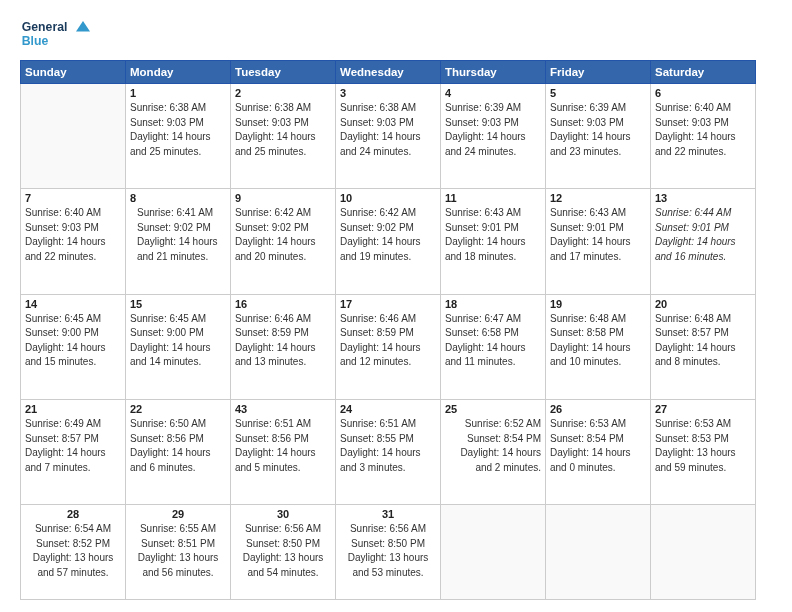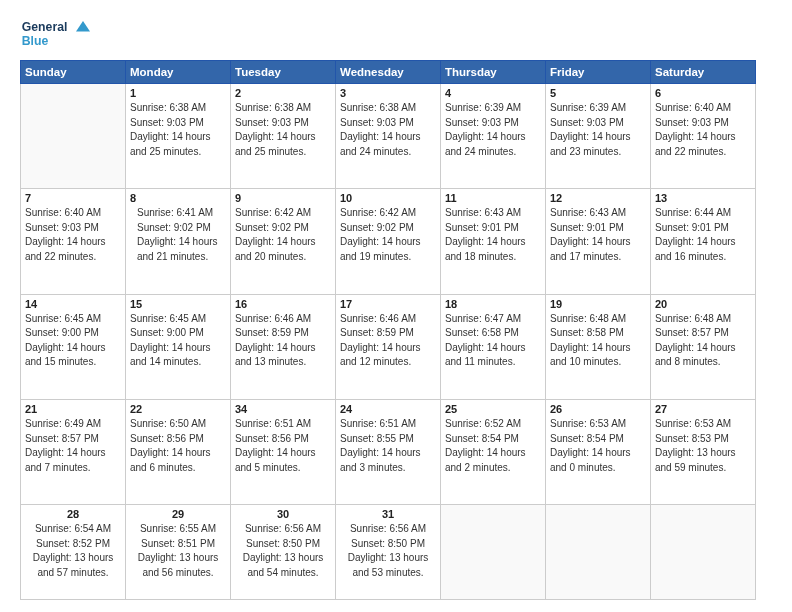--- a/index.html
+++ b/index.html
@@ -199,21 +199,21 @@
           </td>
           <td>
             <span class="day-num">12</span>
             <div class="day-info" style="white-space: pre-line;">Sunrise: 6:43 AM
 Sunset: 9:01 PM
 Daylight: 14 hours
 and 17 minutes.</div>
           </td>
           <td>
             <span class="day-num">13</span>
-            <div class="day-info" style="white-space: pre-line;">Sunrise: 6:44 AM
+            <div class="day-info" style="white-space: pre-line; font-style: italic;">Sunrise: 6:44 AM
 Sunset: 9:01 PM
 Daylight: 14 hours
 and 16 minutes.</div>
           </td>
         </tr>
         <tr>
           <td>
             <span class="day-num">14</span>
             <div class="day-info" style="white-space: pre-line;">Sunrise: 6:45 AM
 Sunset: 9:00 PM
@@ -272,36 +272,36 @@
 and 7 minutes.</div>
           </td>
           <td>
             <span class="day-num">22</span>
             <div class="day-info" style="white-space: pre-line;">Sunrise: 6:50 AM
 Sunset: 8:56 PM
 Daylight: 14 hours
 and 6 minutes.</div>
           </td>
           <td>
-            <span class="day-num">34</span>
+            <span class="day-num">43</span>
             <div class="day-info" style="white-space: pre-line;">Sunrise: 6:51 AM
 Sunset: 8:56 PM
 Daylight: 14 hours
 and 5 minutes.</div>
           </td>
           <td>
             <span class="day-num">24</span>
             <div class="day-info" style="white-space: pre-line;">Sunrise: 6:51 AM
 Sunset: 8:55 PM
 Daylight: 14 hours
 and 3 minutes.</div>
           </td>
           <td>
             <span class="day-num">25</span>
-            <div class="day-info" style="white-space: pre-line;">Sunrise: 6:52 AM
+            <div class="day-info" style="white-space: pre-line; text-align: right;">Sunrise: 6:52 AM
 Sunset: 8:54 PM
 Daylight: 14 hours
 and 2 minutes.</div>
           </td>
           <td>
             <span class="day-num">26</span>
             <div class="day-info" style="white-space: pre-line;">Sunrise: 6:53 AM
 Sunset: 8:54 PM
 Daylight: 14 hours
 and 0 minutes.</div>

